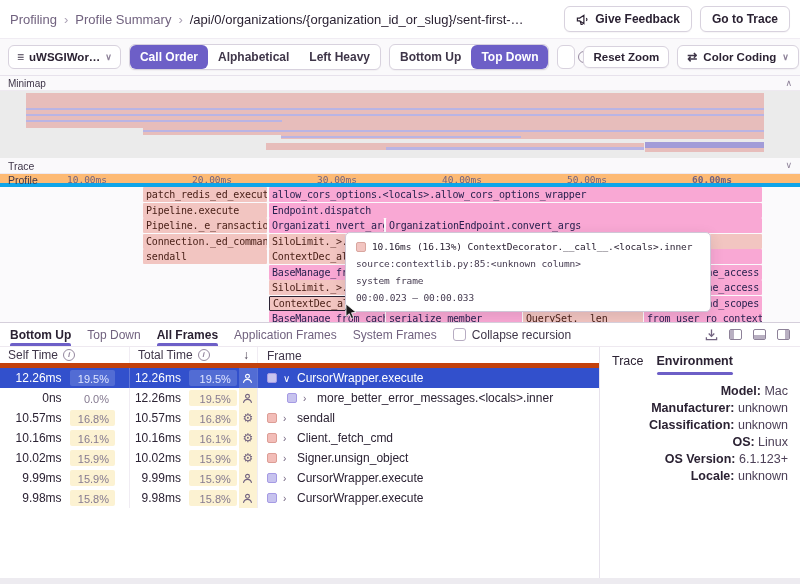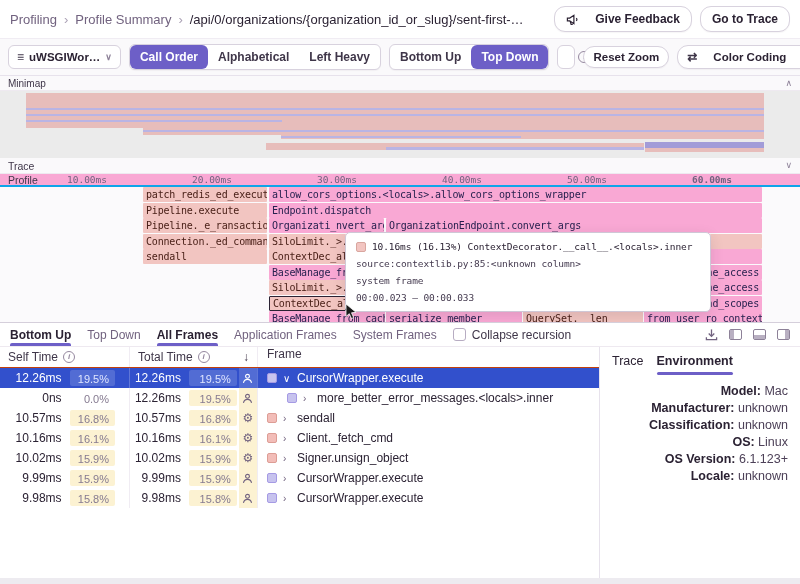--- a/index.html
+++ b/index.html
@@ -10,22 +10,22 @@
   }
   .app { position:absolute; inset:0; display:flex; flex-direction:column; }
 
   
   .hdr { height:38px; display:flex; align-items:center; padding:8px 10px; gap:6px; background:#fff; flex:none; }
   .crumbs { display:flex; align-items:center; gap:7px; min-width:0; white-space:nowrap; }
   .crumb { color:#71627f; font-size:13px; cursor:pointer; }
   .crumb.current { color:#2b2233; }
   .crumb-sep { color:#aba1b5; font-size:13px; }
   .hdr-actions { margin-left:auto; display:flex; gap:8px; flex:none; }
-  .btn { display:inline-flex; align-items:center; gap:16px; background:#fff; border:1px solid #d8d2de;
-         border-radius:11px; padding:5px 11px; font-weight:700; font-size:12px; color:#2b2233;
+  .btn { display:inline-flex; align-items:center; gap:6px; background:#fff; border:1px solid #d8d2de;
+         border-radius:6px; padding:5px 11px; font-weight:700; font-size:12px; color:#2b2233;
          box-shadow:0 1px 1px rgba(43,34,51,0.04); font-family:inherit; cursor:pointer; white-space:nowrap; }
   .btn.sm { padding:4px 9px; font-size:11.5px; }
   .btn svg { flex:none; }
 
   
   .toolbar { height:38px; background:#faf9fb; border-top:1px solid #f0ecf3; border-bottom:1px solid #e7e2ec;
              display:flex; align-items:center; padding:0 8px; gap:8px; flex:none; }
   .thread-btn { display:inline-flex; align-items:center; gap:5px; background:#fff; border:1px solid #d8d2de;
                 border-radius:6px; padding:4px 8px; font-weight:700; font-size:11.5px; color:#2b2233;
                 font-family:inherit; cursor:pointer; }
@@ -44,21 +44,21 @@
 
   
   .sec-head { background:#faf9fb; border-bottom:1px solid #eee9f0; display:flex; align-items:center;
               justify-content:space-between; padding:0 8px; font-size:10px; color:#3f3649; flex:none; }
   .sec-head.mm { height:15px; }
   .sec-head.tr { height:16px; font-size:10.5px; }
 
   .minimap { height:67px; background:#ebebeb; position:relative; overflow:hidden; flex:none; }
   .mm-rect { position:absolute; }
 
-  .axis { height:13px; background:#f9a8d4; border-bottom:2px solid #0ea5e9; position:relative; flex:none;
+  .axis { height:13px; background:#fdba74; border-bottom:4px solid #0ea5e9; position:relative; flex:none;
           font-family:"DejaVu Sans Mono", monospace; font-size:9.5px; color:#71627f; }
   .profile-label { position:absolute; left:8px; top:0; font-family:"Liberation Sans",sans-serif; font-size:10.5px; color:#3f3649; }
   .tick { position:absolute; top:0; transform:translateX(-50%); }
 
   .flame { height:135px; position:relative; background:#fbfafc; overflow:hidden; flex:none;
            font-family:"DejaVu Sans Mono", monospace; font-size:10px; letter-spacing:-0.2px; }
   .frame { position:absolute; height:15px; line-height:15px; padding:0 3px; overflow:hidden;
            white-space:nowrap; border-radius:1px; cursor:pointer; }
   .frame.pink { background:#f2c5c1; color:#4a2018; }
   .frame.blue { background:#f9a8d4; color:#27214f; }
@@ -82,21 +82,21 @@
   .checkbox-wrap { display:flex; gap:6px; align-items:center; font-size:12px; color:#3f3649; cursor:pointer; }
   .cb { width:13px; height:13px; border:1px solid #b7acc2; border-radius:3px; background:#fff; }
   .tab-icons { margin-left:auto; display:flex; gap:11px; align-items:center; color:#71627f; }
   .layout-ic { width:13px; height:11px; border:1px solid #8d8198; border-radius:2px; position:relative; cursor:pointer; }
   .layout-ic.left::before  { content:""; position:absolute; left:0; top:0; bottom:0; width:4px; background:#b9b0c2; }
   .layout-ic.bot::before   { content:""; position:absolute; left:0; right:0; bottom:0; height:4px; background:#b9b0c2; }
   .layout-ic.right::before { content:""; position:absolute; right:0; top:0; bottom:0; width:4px; background:#b9b0c2; }
 
   .bottom-body { flex:1; display:flex; min-height:0; }
   .tablewrap { width:600px; flex:none; border-right:1px solid #e7e2ec; display:flex; flex-direction:column; }
-  .thead { display:flex; height:21px; align-items:flex-start; border-bottom:1px solid #c2410c; font-size:12px; color:#3f3649; flex:none; }
+  .thead { display:flex; height:21px; align-items:flex-end; border-bottom:5px solid #c2410c; font-size:12px; color:#3f3649; flex:none; }
   .h-self { width:130px; height:100%; border-right:1px solid #f0ecf3; display:flex; align-items:center; gap:5px; padding:0 8px; }
   .h-total { width:128px; height:100%; border-right:1px solid #f0ecf3; display:flex; align-items:center; gap:5px; padding:0 8px; }
   .h-total .sort { margin-left:auto; font-size:12px; color:#3f3649; }
   .h-frame { flex:1; padding:0 9px; }
 
   .trow { display:flex; height:20px; align-items:center; font-size:12px; background:#fff; cursor:pointer; }
   .trow.selected { background:#3250cc; color:#fff; }
   .c-self { width:130px; height:100%; border-right:1px solid #f0ecf3; display:flex; justify-content:flex-end; align-items:center; }
   .c-total { width:128px; height:100%; border-right:1px solid #f0ecf3; display:flex; justify-content:flex-end; align-items:center; }
   .trow.selected .c-self, .trow.selected .c-total { border-right-color:rgba(255,255,255,0.22); }

